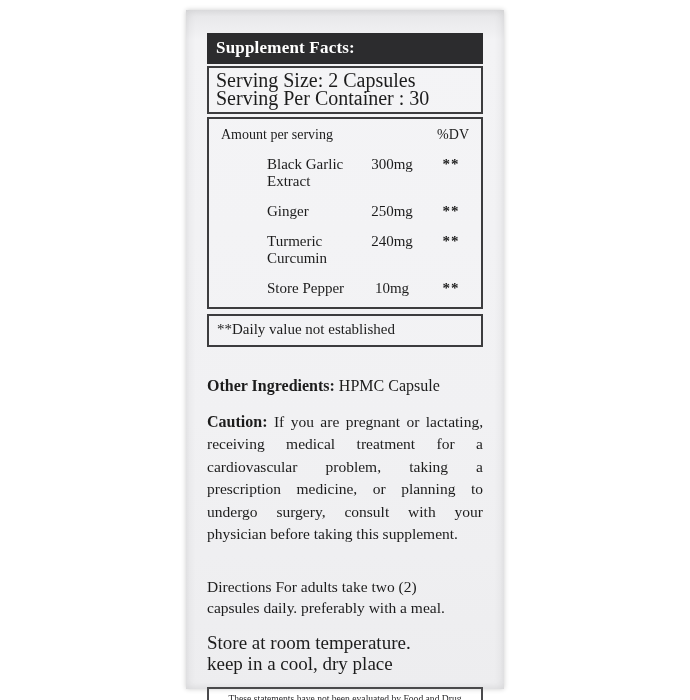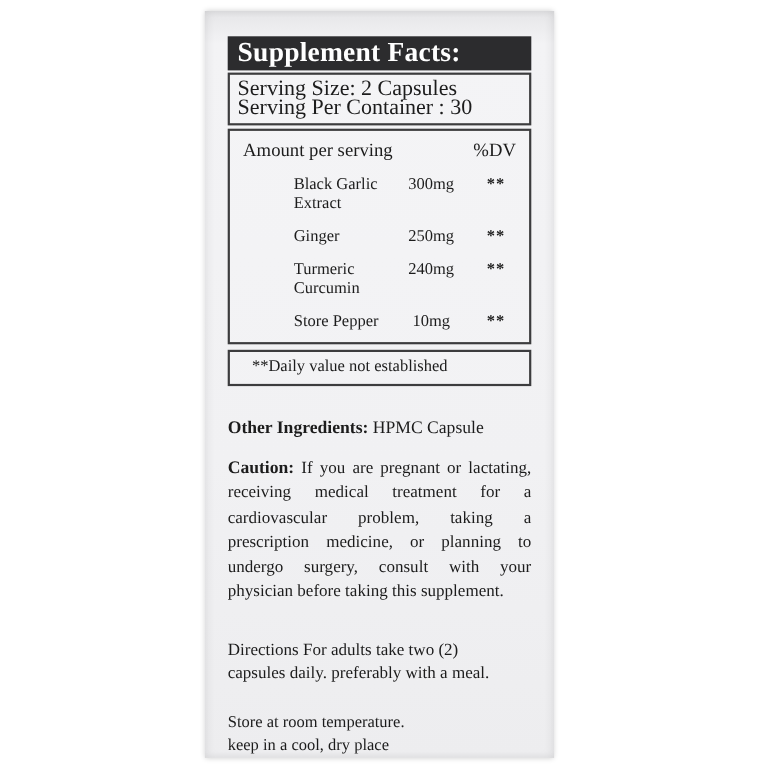--- a/index.html
+++ b/index.html
@@ -21,21 +21,21 @@
     padding: 23px 21px 0 21px;
     background: linear-gradient(180deg, #e6e6e8 0px, #f3f3f5 30px, #f1f1f3 60%, #ededef 100%);
     box-shadow: 0 0 5px rgba(0,0,0,0.20),
                 inset 3px 0 8px rgba(0,0,0,0.06),
                 inset -3px 0 8px rgba(0,0,0,0.06);
   }
   .sf-title {
     background: #2c2c2e;
     color: #ffffff;
     font-weight: bold;
-    font-size: 25px;
+    font-size: 17px;
     line-height: 21px;
     padding: 4px 9px 6px 9px;
     letter-spacing: 0.2px;
   }
   .sf-box {
     border: 2px solid #3c3c3e;
     background: rgba(255,255,255,0.12);
   }
   .serving-box {
     margin-top: 2px;
@@ -44,59 +44,59 @@
     line-height: 18px;
   }
   .table-box {
     margin-top: 3px;
     padding: 6px 8px 10px 10px;
   }
   .amount-header {
     display: flex;
     justify-content: space-between;
     align-items: baseline;
-    font-size: 17px;
+    font-size: 14px;
     padding: 2px 4px 0 2px;
   }
   .sf-row {
     display: flex;
     align-items: baseline;
     font-size: 15px;
     margin-top: 13px;
     margin-left: 48px;
   }
   .sf-row:first-of-type { margin-top: 15px; }
   .col-name { flex: 1; }
   .col-amount { width: 74px; text-align: center; }
   .col-dv { width: 44px; text-align: center; font-weight: bold; letter-spacing: 1px; }
   .daily-box {
     margin-top: 5px;
-    padding: 5px 8px 7px 20px;
+    padding: 5px 8px 7px 8px;
     font-size: 15px;
   }
   .other-ingredients {
     margin-top: 30px;
     font-size: 16px;
   }
   .bold { font-weight: bold; }
   .caution {
     margin-top: 16px;
     font-size: 15.5px;
     line-height: 22.4px;
     text-align: justify;
   }
   .caution .bold { font-size: 16px; }
   .directions {
     margin-top: 31px;
     font-size: 15.5px;
     line-height: 21px;
   }
   .storage {
-    margin-top: 25px;
-    font-size: 15px;
+    margin-top: 14px;
+    font-size: 19px;
     line-height: 21px;
   }
   .disclaimer-box {
     margin-top: 13px;
     border: 2px solid #4a4a4c;
     text-align: center;
     font-size: 9.6px;
     line-height: 13px;
     padding: 3px 2px 4px 2px;
     color: #2a2a2c;

